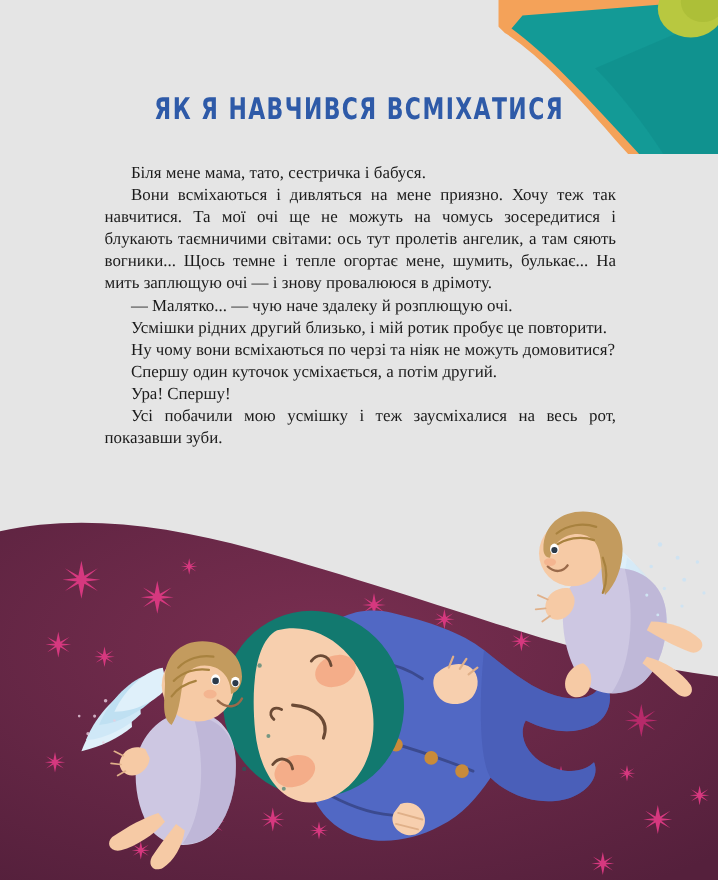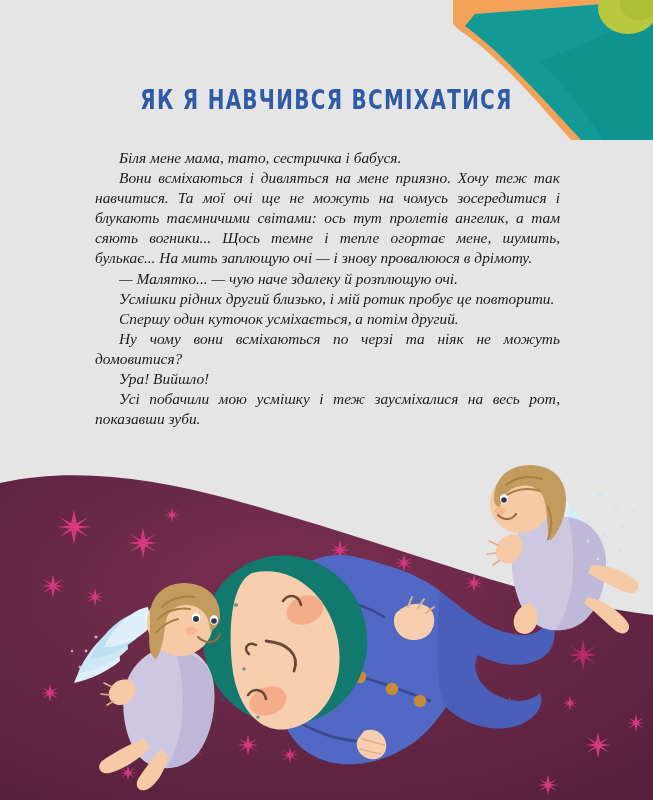--- a/index.html
+++ b/index.html
@@ -32,21 +32,20 @@
   
   .story{
     position:absolute;
     left:95px; top:148px; width:465px;
     font-size:15.4px;
     line-height:20.1px;
     color:#1b1b1b;
     text-align:justify;
     text-justify:inter-word;
     hyphens:manual;
-    font-style:italic;
   }
   .story p{margin:0;text-indent:24px;}
 
   
   .illus{position:absolute;left:0;bottom:0;width:653px;height:345px;}
   .illus svg{display:block;width:653px;height:345px;}
 </style>
 </head>
 <body>
 
@@ -62,23 +61,23 @@
     </svg>
   </div>
 
   <div class="title">ЯК Я НАВЧИВСЯ ВСМІХАТИСЯ</div>
 
   <div class="story">
     <p>Біля мене мама, тато, сестричка і бабуся.</p>
     <p>Вони всміхаються і дивляться на мене приязно. Хочу теж так навчитися. Та мої очі ще не можуть на чомусь зосередитися і блукають таємничими світами: ось тут пролетів ангелик, а там сяють вогники... Щось темне і тепле огортає мене, шумить, булькає... На мить заплющую очі — і знову провалююся в дрімоту.</p>
     <p>— Малятко... — чую наче здалеку й розплющую очі.</p>
     <p>Усмішки рідних другий близько, і мій ротик пробує це повторити.</p>
+    <p>Ну чому вони всміхаються по черзі та ніяк не можуть домовитися?</p>
     <p>Спершу один куточок усміхається, а потім другий.</p>
-    <p>Ну чому вони всміхаються по черзі та ніяк не можуть домовитися?</p>
-    <p>Ура! Вийшло!</p>
+    <p>Ура! Спершу!</p>
     <p>Усі побачили мою усмішку і теж заусміхалися на весь рот, показавши зуби.</p>
   </div>
 
   <div class="illus">
     <svg viewBox="0 0 653 345" xmlns="http://www.w3.org/2000/svg" aria-hidden="true">
       <defs>
         <clipPath id="purpleClip">
           <path d="M0 28 C70 12 150 22 230 44 C320 69 400 96 470 118 C530 137 590 152 653 160 L653 345 L0 345 Z"></path>
         </clipPath>
         <radialGradient id="purpleGrad" cx="45%" cy="35%" r="80%">

